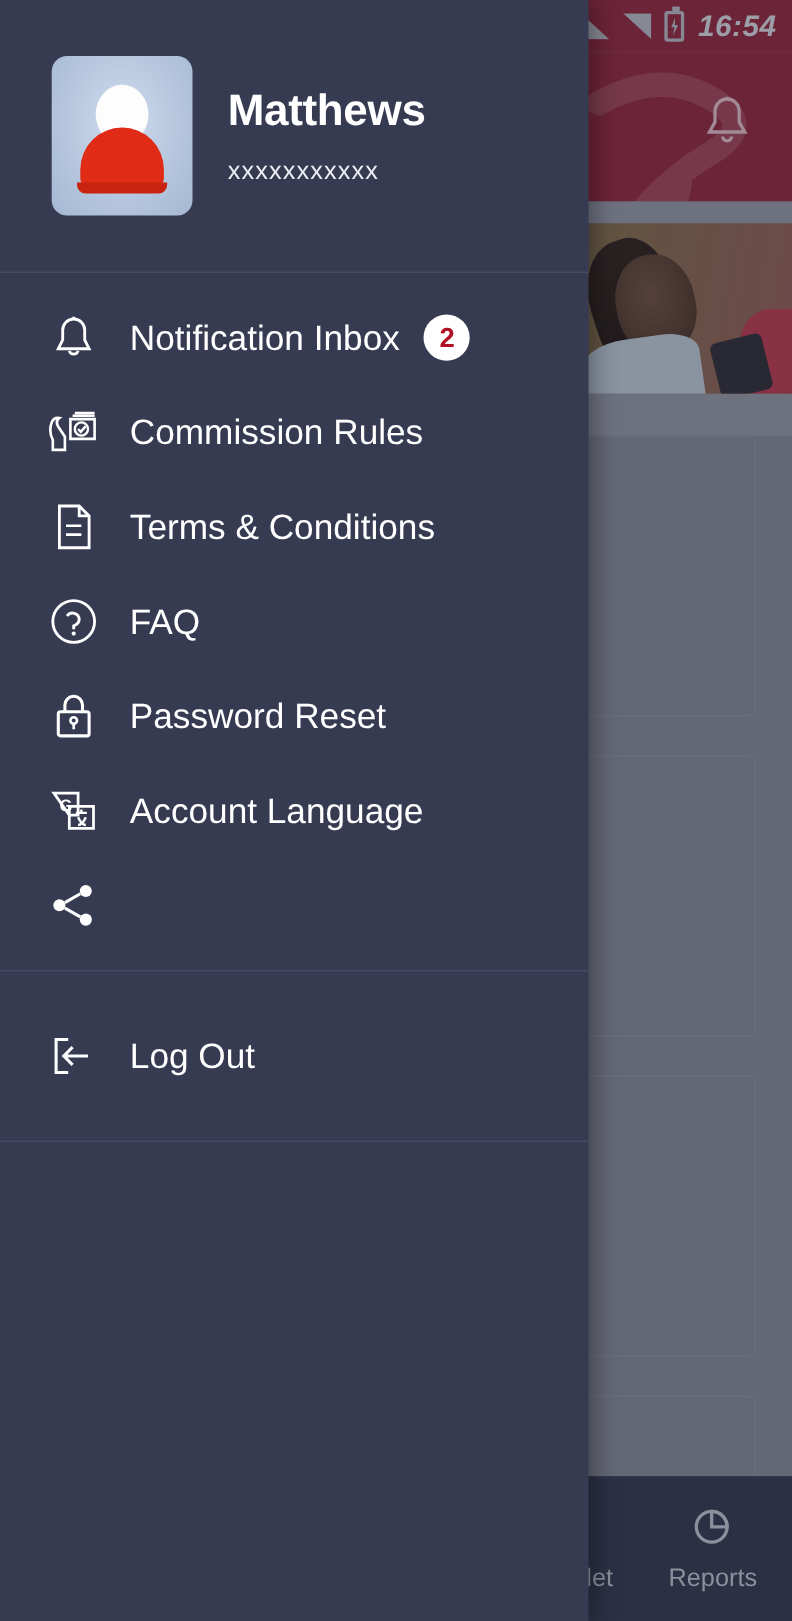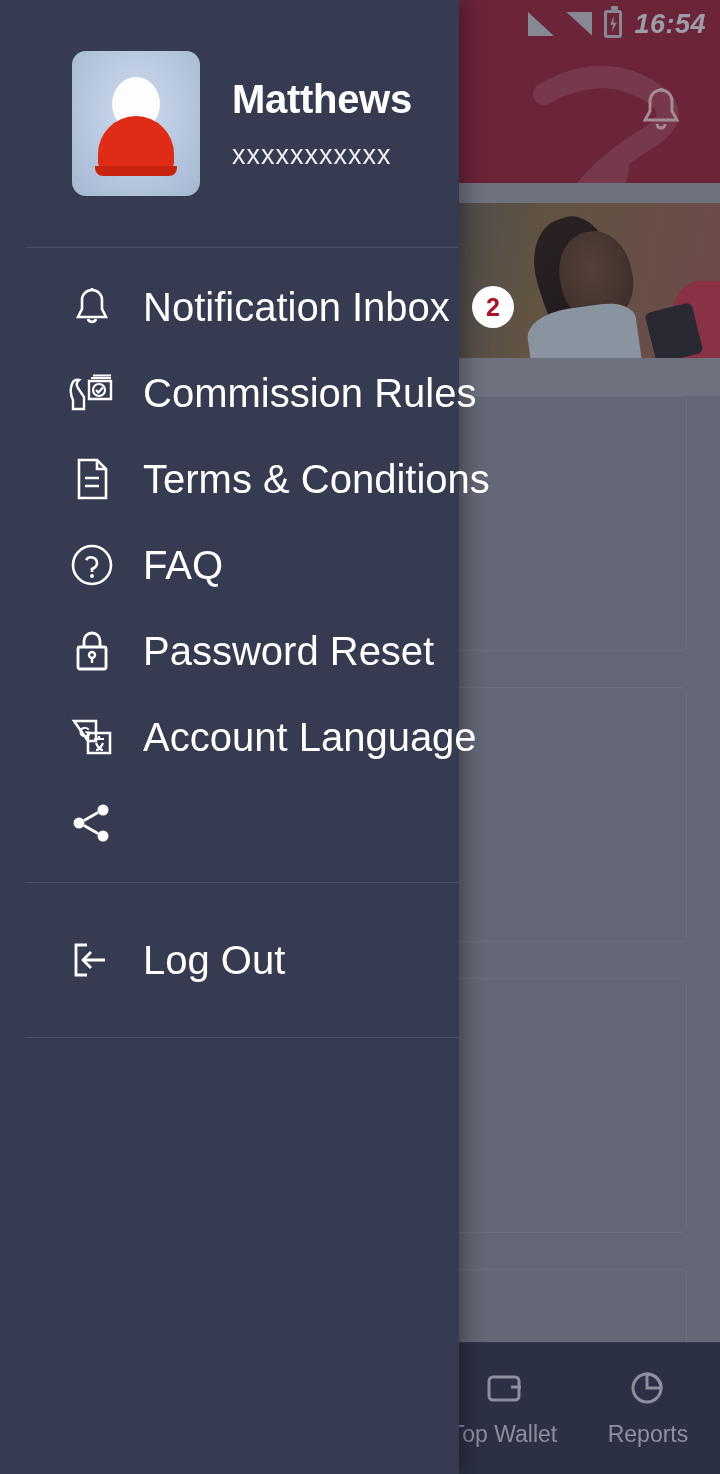--- a/index.html
+++ b/index.html
@@ -141,24 +141,24 @@
   
   #scrim {
     position: absolute; inset: 0;
     background: rgba(36, 40, 58, 0.30);
     pointer-events: none;
   }
 
   
   #drawer {
     position: absolute; top: 0; left: 0;
-    width: 459px; height: 1474px;
+    width: 535px; height: 1474px;
     background: #363b52;
     box-shadow: 4px 0 22px rgba(0,0,0,0.38);
-    display: flex; flex-direction: column; padding-left: 25px;
+    display: flex; flex-direction: column;
   }
 
   .profile {
     height: 248px;
     display: flex; align-items: center;
     padding-left: 47px;
     border-bottom: 1px solid #4b5068;
   }
   .avatar {
     width: 128px; height: 145px;
@@ -183,37 +183,37 @@
   .avatar .body:after {
     content:""; position:absolute; left:-3px; right:-3px; bottom:-6px;
     height:10px; background:#c8230f; border-radius:0 0 8px 8px;
   }
   .profile-text { margin-left: 32px; }
   .profile-name {
     color: #ffffff; font-size: 40px; font-weight: bold;
     letter-spacing: -0.3px;
   }
   .profile-sub {
-    color: #eceef3; font-size: 27px; margin-top: 18px;
+    color: #eceef3; font-size: 23px; margin-top: 18px;
     letter-spacing: 1px;
   }
 
   .menu { padding-top: 16px; }
   .menu-item {
     height: 86px;
     display: flex; align-items: center;
     padding-left: 44px;
     cursor: pointer;
   }
   .menu-ico {
     width: 46px; height: 46px; flex: none;
     display: flex; align-items: center; justify-content: center;
   }
   .menu-label {
-    color: #ffffff; font-size: 40px;
+    color: #ffffff; font-size: 32px;
     margin-left: 28px; white-space: nowrap;
   }
   .badge {
     width: 42px; height: 42px; border-radius: 50%;
     background: #ffffff; color: #b01124;
     font-size: 25px; font-weight: bold;
     display: flex; align-items: center; justify-content: center;
     margin-left: 22px; flex: none;
   }
 

